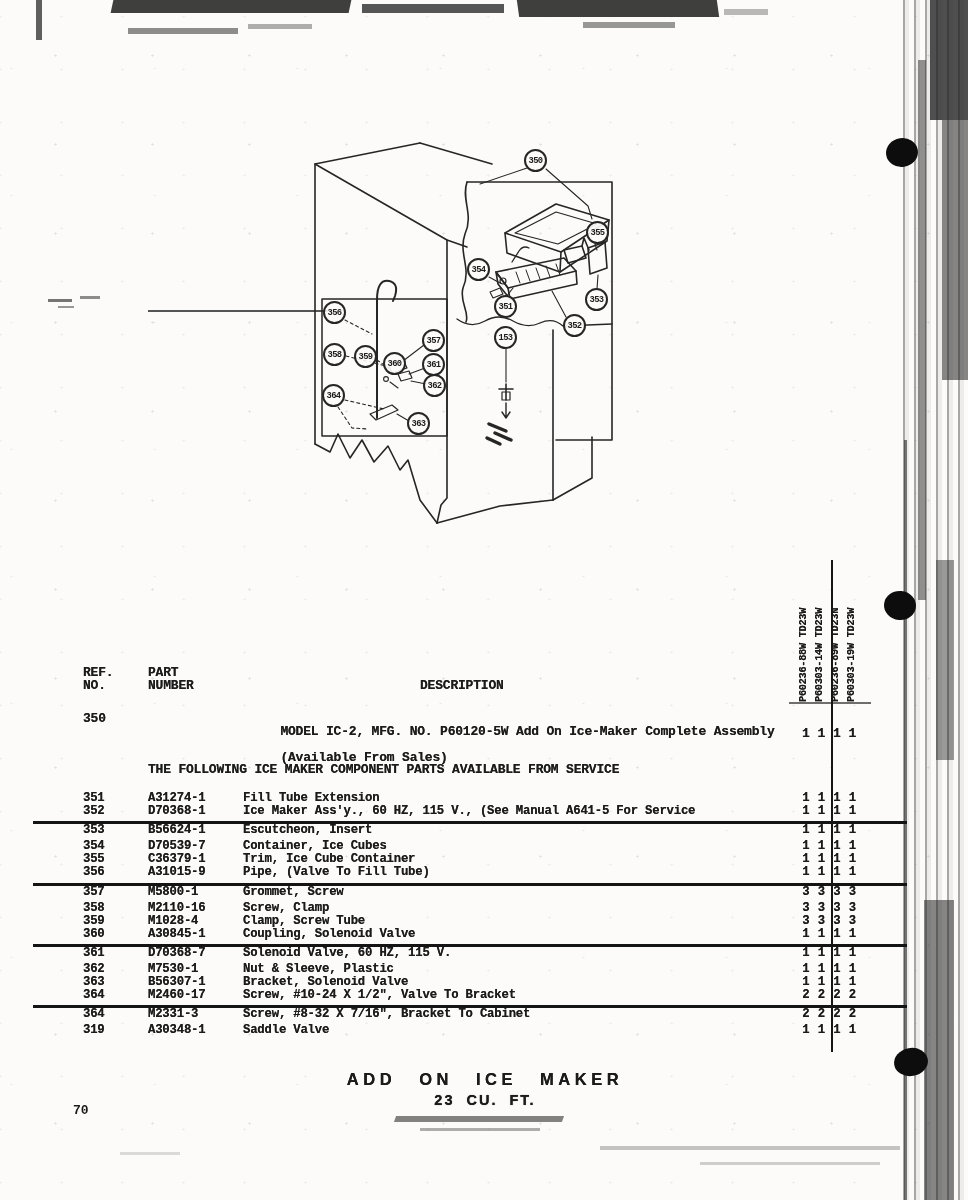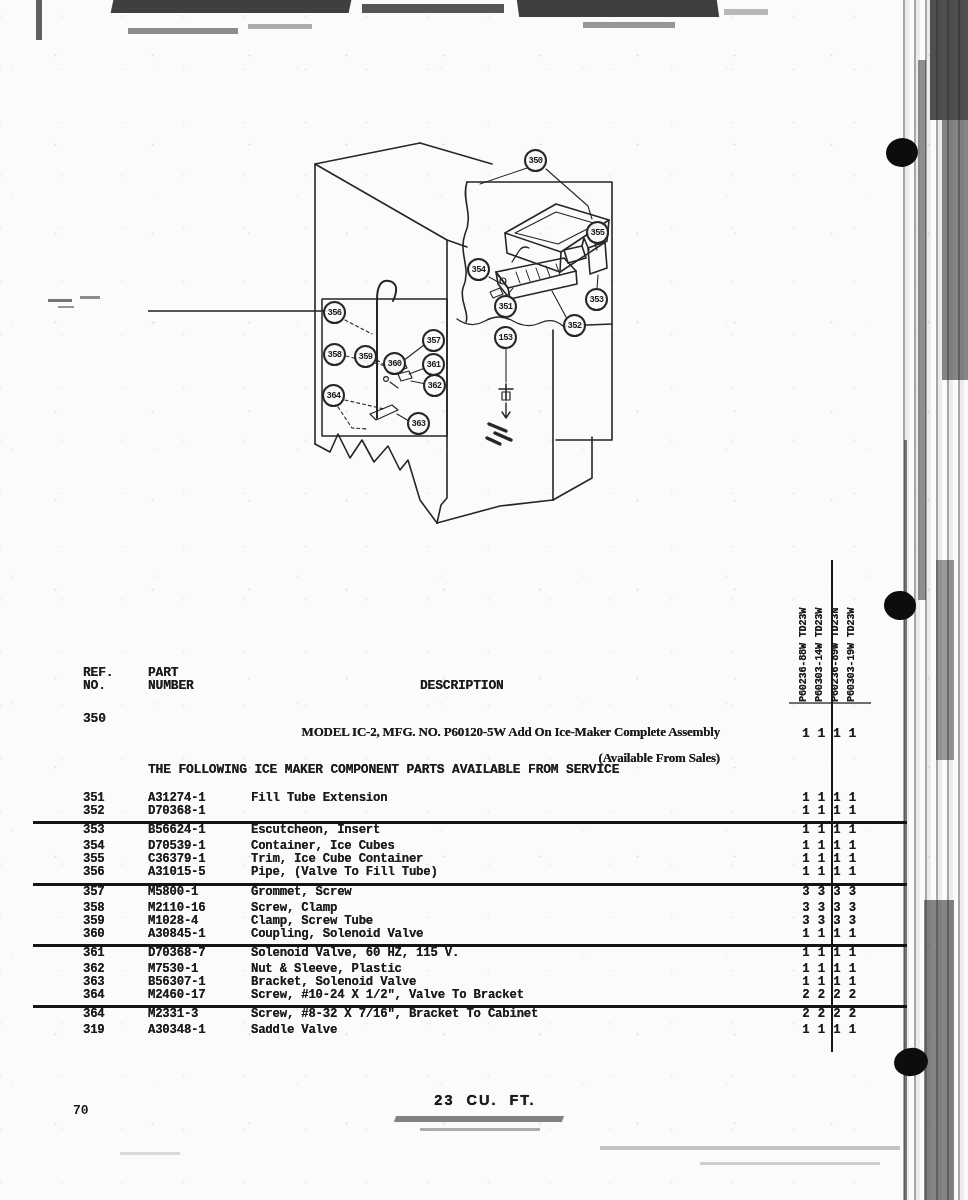--- a/index.html
+++ b/index.html
@@ -25,21 +25,21 @@
   
   .t{
     position:absolute;font-weight:700;font-size:13px;line-height:13px;
     letter-spacing:-.2px;white-space:pre;text-shadow:0 0 .5px rgba(20,20,20,.8);
   }
   .rows{position:absolute;left:33px;top:792px;width:874px;}
   .prow{position:relative;height:13.1px;font-weight:700;font-size:12.3px;line-height:13px;
         letter-spacing:-.2px;white-space:pre;text-shadow:0 0 .5px rgba(20,20,20,.8);}
   .prow.rule{border-top:3px solid #141414;margin-top:3px;padding-top:3px;}
   .prow span{position:absolute;top:0;}
-  .c-ref{left:50px;} .c-part{left:115px;} .c-desc{left:210px;margin-left:8px;}
+  .c-ref{left:50px;} .c-part{left:115px;} .c-desc{left:210px;}
   .qtys{left:765px;width:70px;}
   .q{position:static !important;display:inline-block;width:15.5px;text-align:center;}
   .divider{position:absolute;left:831px;top:560px;width:2px;height:492px;background:#161616;}
   .mcols{position:absolute;left:797px;top:564px;height:138px;display:flex;}
   .mcol{
     width:15px;margin-right:1px;height:138px;
     writing-mode:vertical-rl;transform:rotate(180deg);
     font-weight:700;font-size:10.3px;letter-spacing:-.3px;white-space:nowrap;
     text-shadow:0 0 .5px rgba(20,20,20,.8);
   }
@@ -59,21 +59,21 @@
     font-weight:800;font-size:16.5px;letter-spacing:4.5px;word-spacing:14px;
     text-shadow:0 0 .6px #111;
   }
   .sub-title{
     position:absolute;left:250px;top:1092px;width:470px;text-align:center;
     font-family:"Liberation Sans","DejaVu Sans",sans-serif;
     font-weight:800;font-size:14.5px;letter-spacing:2px;word-spacing:6px;
     text-shadow:0 0 .7px #111;
   }
   .pagenum{position:absolute;left:73px;top:1103px;font-size:13px;font-weight:700;}
-  .center-desc{text-align:right;font-family:Liberation Serif, serif;}
+  .center-desc{text-align:left;}
 </style>
 </head>
 <body>
 
 <div class="paper">
 
   <div class="noise" style="left:112px;top:0;width:238px;height:13px;opacity:.85;transform:skewX(-12deg);"></div>
   <div class="noise" style="left:362px;top:4px;width:142px;height:9px;opacity:.75;"></div>
   <div class="noise" style="left:518px;top:0;width:200px;height:17px;opacity:.85;transform:skewX(8deg);"></div>
   <div class="noise" style="left:583px;top:22px;width:92px;height:6px;opacity:.45;"></div>
@@ -226,33 +226,34 @@
   <div class="t center-desc" style="left:250px;top:712px;width:470px;">
     <span>MODEL IC-2, MFG. NO. P60120-5W Add On Ice-Maker Complete Assembly</span><br>
     <span>(Available From Sales)</span>
   </div>
   <div class="t" style="left:798px;top:727px;width:70px;"><span class="q">1</span><span class="q">1</span><span class="q">1</span><span class="q">1</span></div>
 
   <div class="t" style="left:148px;top:763px;"><span>THE FOLLOWING ICE MAKER COMPONENT PARTS AVAILABLE FROM SERVICE</span></div>
 
   <div class="rows" id="parts-rows">
       <div class="prow"><span class="c-ref">351</span><span class="c-part">A31274-1</span><span class="c-desc">Fill Tube Extension</span><span class="qtys"><span class="q">1</span><span class="q">1</span><span class="q">1</span><span class="q">1</span></span></div>
-      <div class="prow"><span class="c-ref">352</span><span class="c-part">D70368-1</span><span class="qtys"><span class="q">1</span><span class="q">1</span><span class="q">1</span><span class="q">1</span></span></div>
+      <div class="prow"><span class="c-ref">352</span><span class="c-part">D70368-1</span><span class="c-desc">Ice Maker Ass'y., 60 HZ, 115 V., (See Manual A641-5 For Service</span><span class="qtys"><span class="q">1</span><span class="q">1</span><span class="q">1</span><span class="q">1</span></span></div>
       <div class="prow rule"><span class="c-ref">353</span><span class="c-part">B56624-1</span><span class="c-desc">Escutcheon, Insert</span><span class="qtys"><span class="q">1</span><span class="q">1</span><span class="q">1</span><span class="q">1</span></span></div>
-      <div class="prow"><span class="c-ref">354</span><span class="c-part">D70539-1</span><span class="c-desc">Container, Ice Cubes</span><span class="qtys"><span class="q">1</span><span class="q">1</span><span class="q">1</span><span class="q">1</span></span></div>
+      <div class="prow"><span class="c-ref">354</span><span class="c-part">D70539-7</span><span class="c-desc">Container, Ice Cubes</span><span class="qtys"><span class="q">1</span><span class="q">1</span><span class="q">1</span><span class="q">1</span></span></div>
       <div class="prow"><span class="c-ref">355</span><span class="c-part">C36379-1</span><span class="c-desc">Trim, Ice Cube Container</span><span class="qtys"><span class="q">1</span><span class="q">1</span><span class="q">1</span><span class="q">1</span></span></div>
-      <div class="prow"><span class="c-ref">356</span><span class="c-part">A31015-5</span><span class="c-desc">Pipe, (Valve To Fill Tube)</span><span class="qtys"><span class="q">1</span><span class="q">1</span><span class="q">1</span><span class="q">1</span></span></div>
+      <div class="prow"><span class="c-ref">356</span><span class="c-part">A31015-9</span><span class="c-desc">Pipe, (Valve To Fill Tube)</span><span class="qtys"><span class="q">1</span><span class="q">1</span><span class="q">1</span><span class="q">1</span></span></div>
       <div class="prow rule"><span class="c-ref">357</span><span class="c-part">M5800-1</span><span class="c-desc">Grommet, Screw</span><span class="qtys"><span class="q">3</span><span class="q">3</span><span class="q">3</span><span class="q">3</span></span></div>
       <div class="prow"><span class="c-ref">358</span><span class="c-part">M2110-16</span><span class="c-desc">Screw, Clamp</span><span class="qtys"><span class="q">3</span><span class="q">3</span><span class="q">3</span><span class="q">3</span></span></div>
       <div class="prow"><span class="c-ref">359</span><span class="c-part">M1028-4</span><span class="c-desc">Clamp, Screw Tube</span><span class="qtys"><span class="q">3</span><span class="q">3</span><span class="q">3</span><span class="q">3</span></span></div>
       <div class="prow"><span class="c-ref">360</span><span class="c-part">A30845-1</span><span class="c-desc">Coupling, Solenoid Valve</span><span class="qtys"><span class="q">1</span><span class="q">1</span><span class="q">1</span><span class="q">1</span></span></div>
       <div class="prow rule"><span class="c-ref">361</span><span class="c-part">D70368-7</span><span class="c-desc">Solenoid Valve, 60 HZ, 115 V.</span><span class="qtys"><span class="q">1</span><span class="q">1</span><span class="q">1</span><span class="q">1</span></span></div>
       <div class="prow"><span class="c-ref">362</span><span class="c-part">M7530-1</span><span class="c-desc">Nut &amp; Sleeve, Plastic</span><span class="qtys"><span class="q">1</span><span class="q">1</span><span class="q">1</span><span class="q">1</span></span></div>
       <div class="prow"><span class="c-ref">363</span><span class="c-part">B56307-1</span><span class="c-desc">Bracket, Solenoid Valve</span><span class="qtys"><span class="q">1</span><span class="q">1</span><span class="q">1</span><span class="q">1</span></span></div>
       <div class="prow"><span class="c-ref">364</span><span class="c-part">M2460-17</span><span class="c-desc">Screw, #10-24 X 1/2", Valve To Bracket</span><span class="qtys"><span class="q">2</span><span class="q">2</span><span class="q">2</span><span class="q">2</span></span></div>
       <div class="prow rule"><span class="c-ref">364</span><span class="c-part">M2331-3</span><span class="c-desc">Screw, #8-32 X 7/16", Bracket To Cabinet</span><span class="qtys"><span class="q">2</span><span class="q">2</span><span class="q">2</span><span class="q">2</span></span></div>
       <div class="prow"><span class="c-ref">319</span><span class="c-part">A30348-1</span><span class="c-desc">Saddle Valve</span><span class="qtys"><span class="q">1</span><span class="q">1</span><span class="q">1</span><span class="q">1</span></span></div>
     </div>
 
+  <div class="big-title">ADD ON ICE MAKER</div>
   <div class="sub-title">23 CU. FT.</div>
   <div class="pagenum">70</div>
 
 </div>
 
 </body></html>

